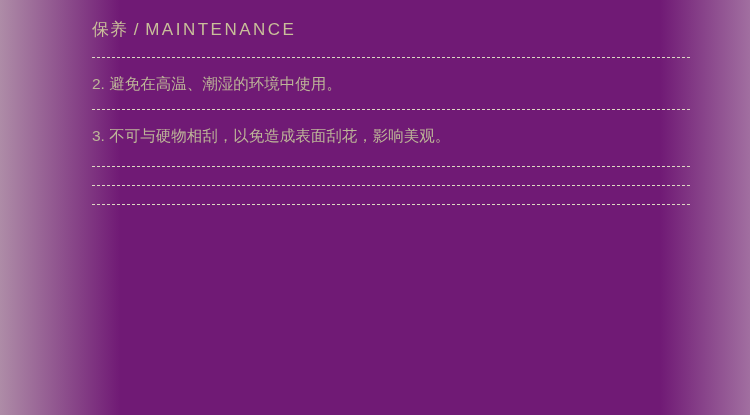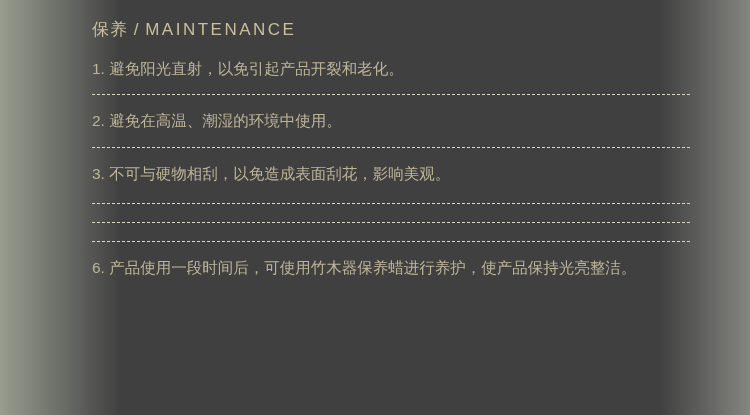--- a/index.html
+++ b/index.html
@@ -10,21 +10,21 @@
     width: 750px;
     height: 415px;
     background: #ffffff;
     font-family: "Liberation Sans", sans-serif;
     overflow: hidden;
   }
   .page {
     position: relative;
     width: 750px;
     height: 415px;
-    background: #404040;
+    background: #701a75;
     box-sizing: border-box;
   }
   
   .page::before {
     content: "";
     position: absolute;
     left: 0; top: 0;
     width: 120px; height: 415px;
     background: linear-gradient(to right, rgba(225,233,208,0.55), rgba(255,255,255,0));
     pointer-events: none;
@@ -73,29 +73,27 @@
 </head>
 <body>
 
 <div class="page">
   <div class="content">
 
     <div class="section-title">
       <span>保养</span><span> / </span><span class="en">MAINTENANCE</span>
     </div>
 
-    <p class="item">1. 避免阳光直射，以免引起产品开裂和老化。</p>
     <div class="divider"></div>
 
     <p class="item">2. 避免在高温、潮湿的环境中使用。</p>
     <div class="divider"></div>
 
     <p class="item">3. 不可与硬物相刮，以免造成表面刮花，影响美观。</p>
     <div class="divider wide"></div>
 
     <div class="divider wide"></div>
 
     <div class="divider"></div>
 
-    <p class="item">6. 产品使用一段时间后，可使用竹木器保养蜡进行养护，使产品保持光亮整洁。</p>
 
   </div>
 </div>
 
 </body></html>

